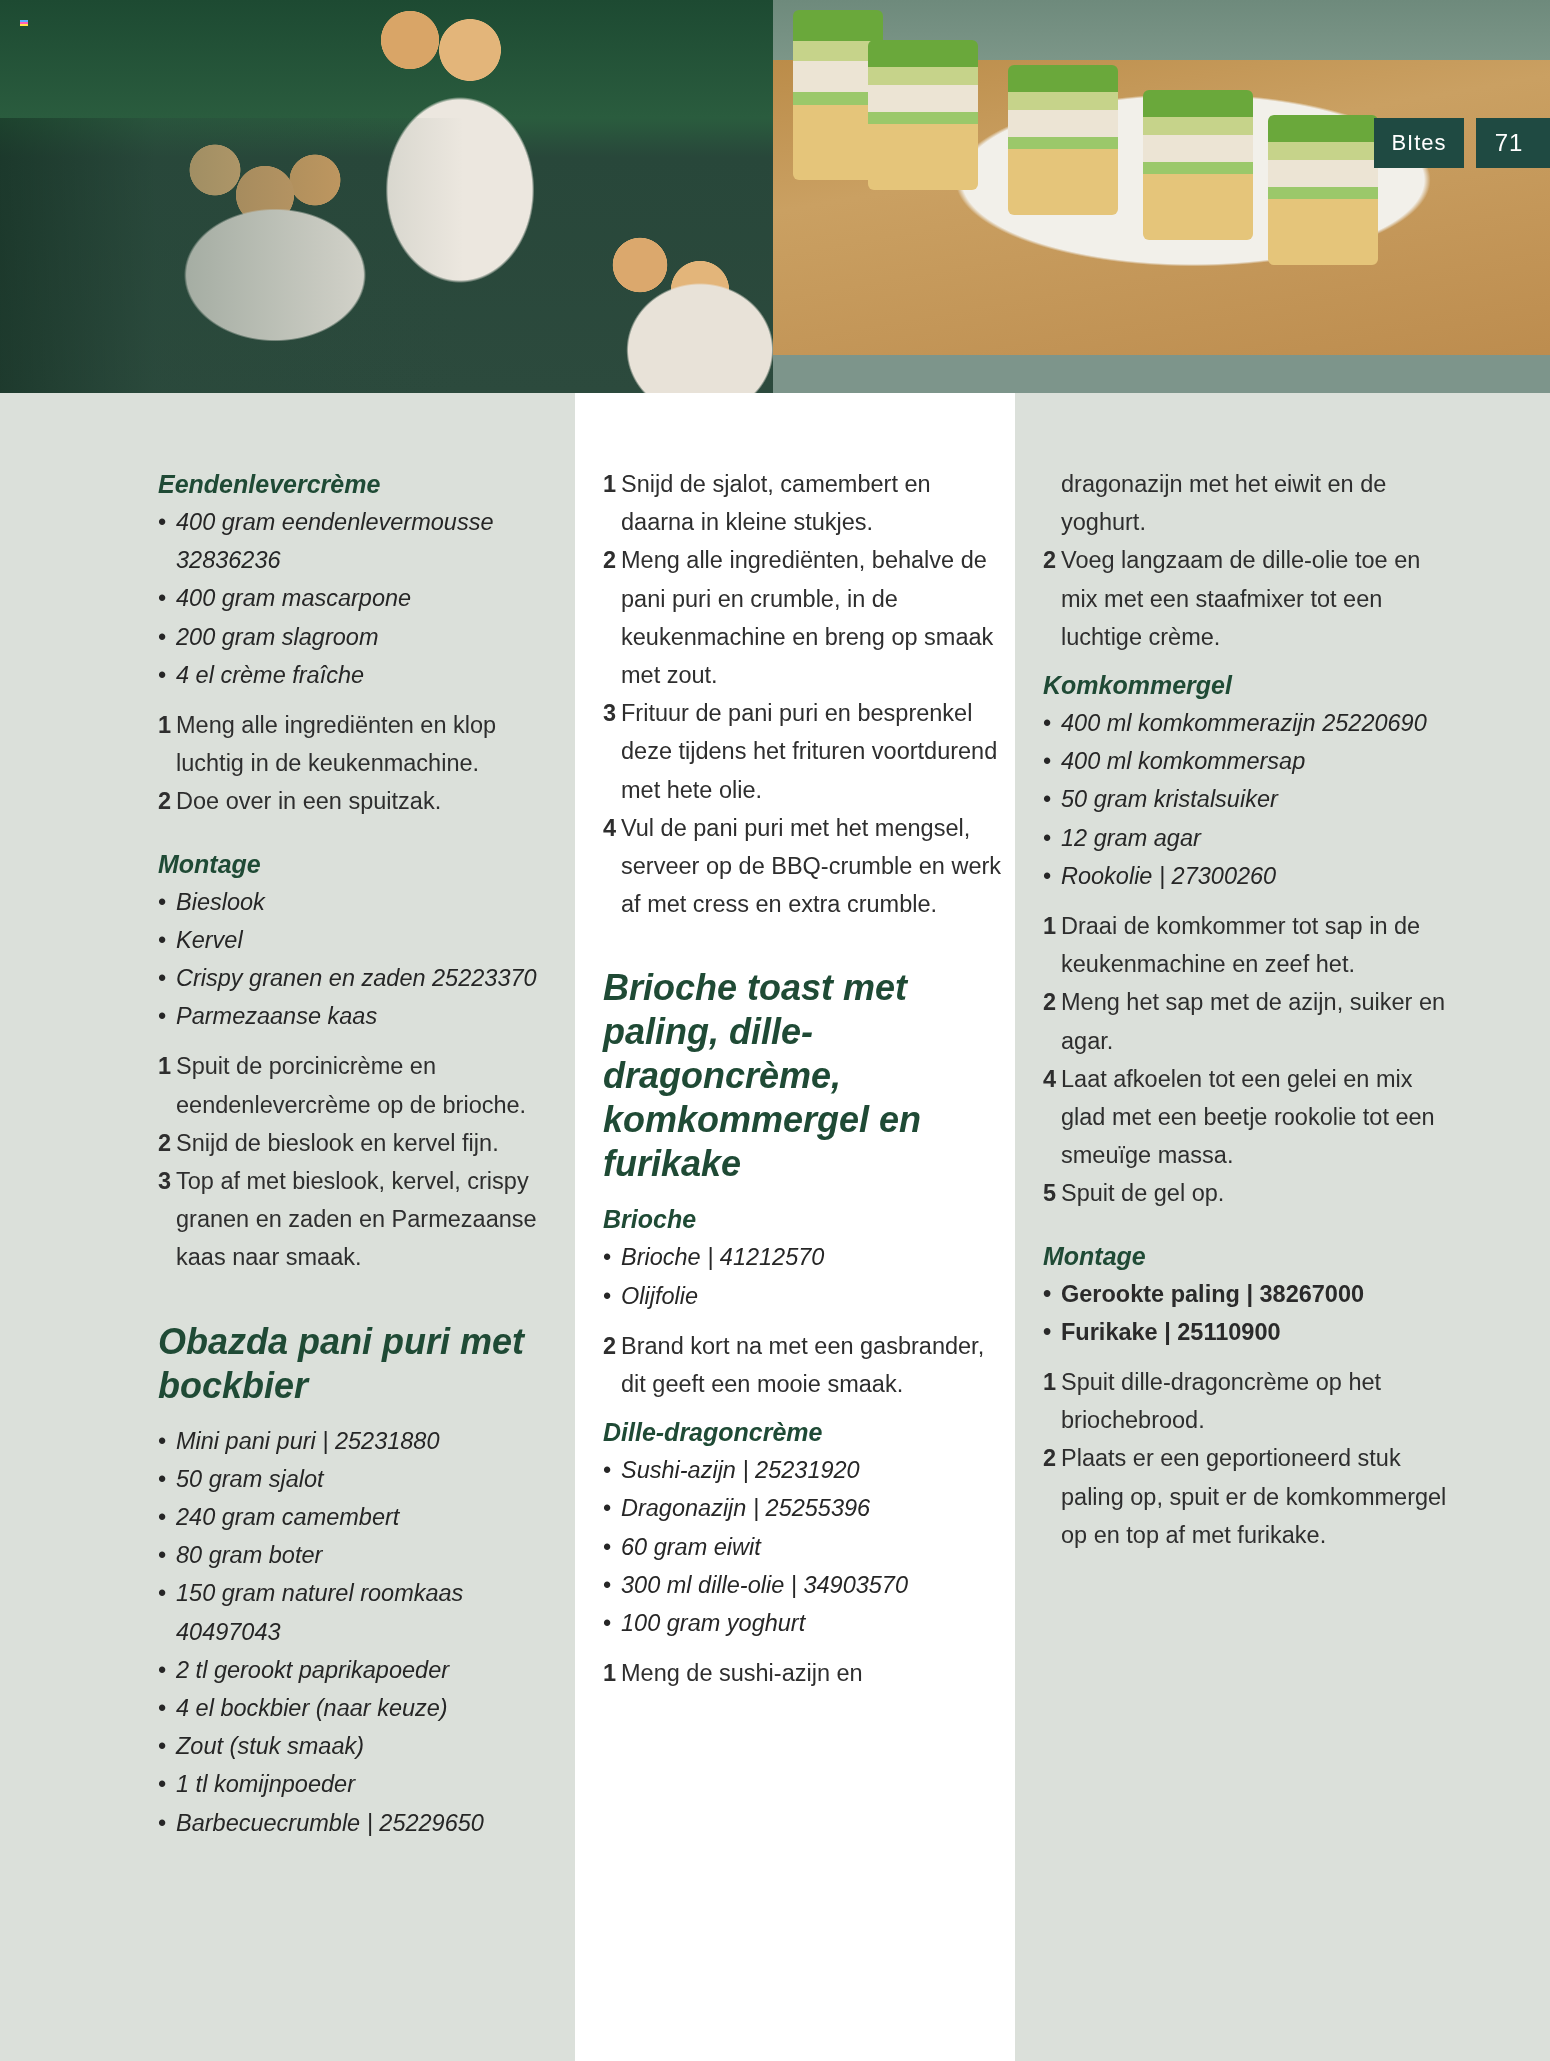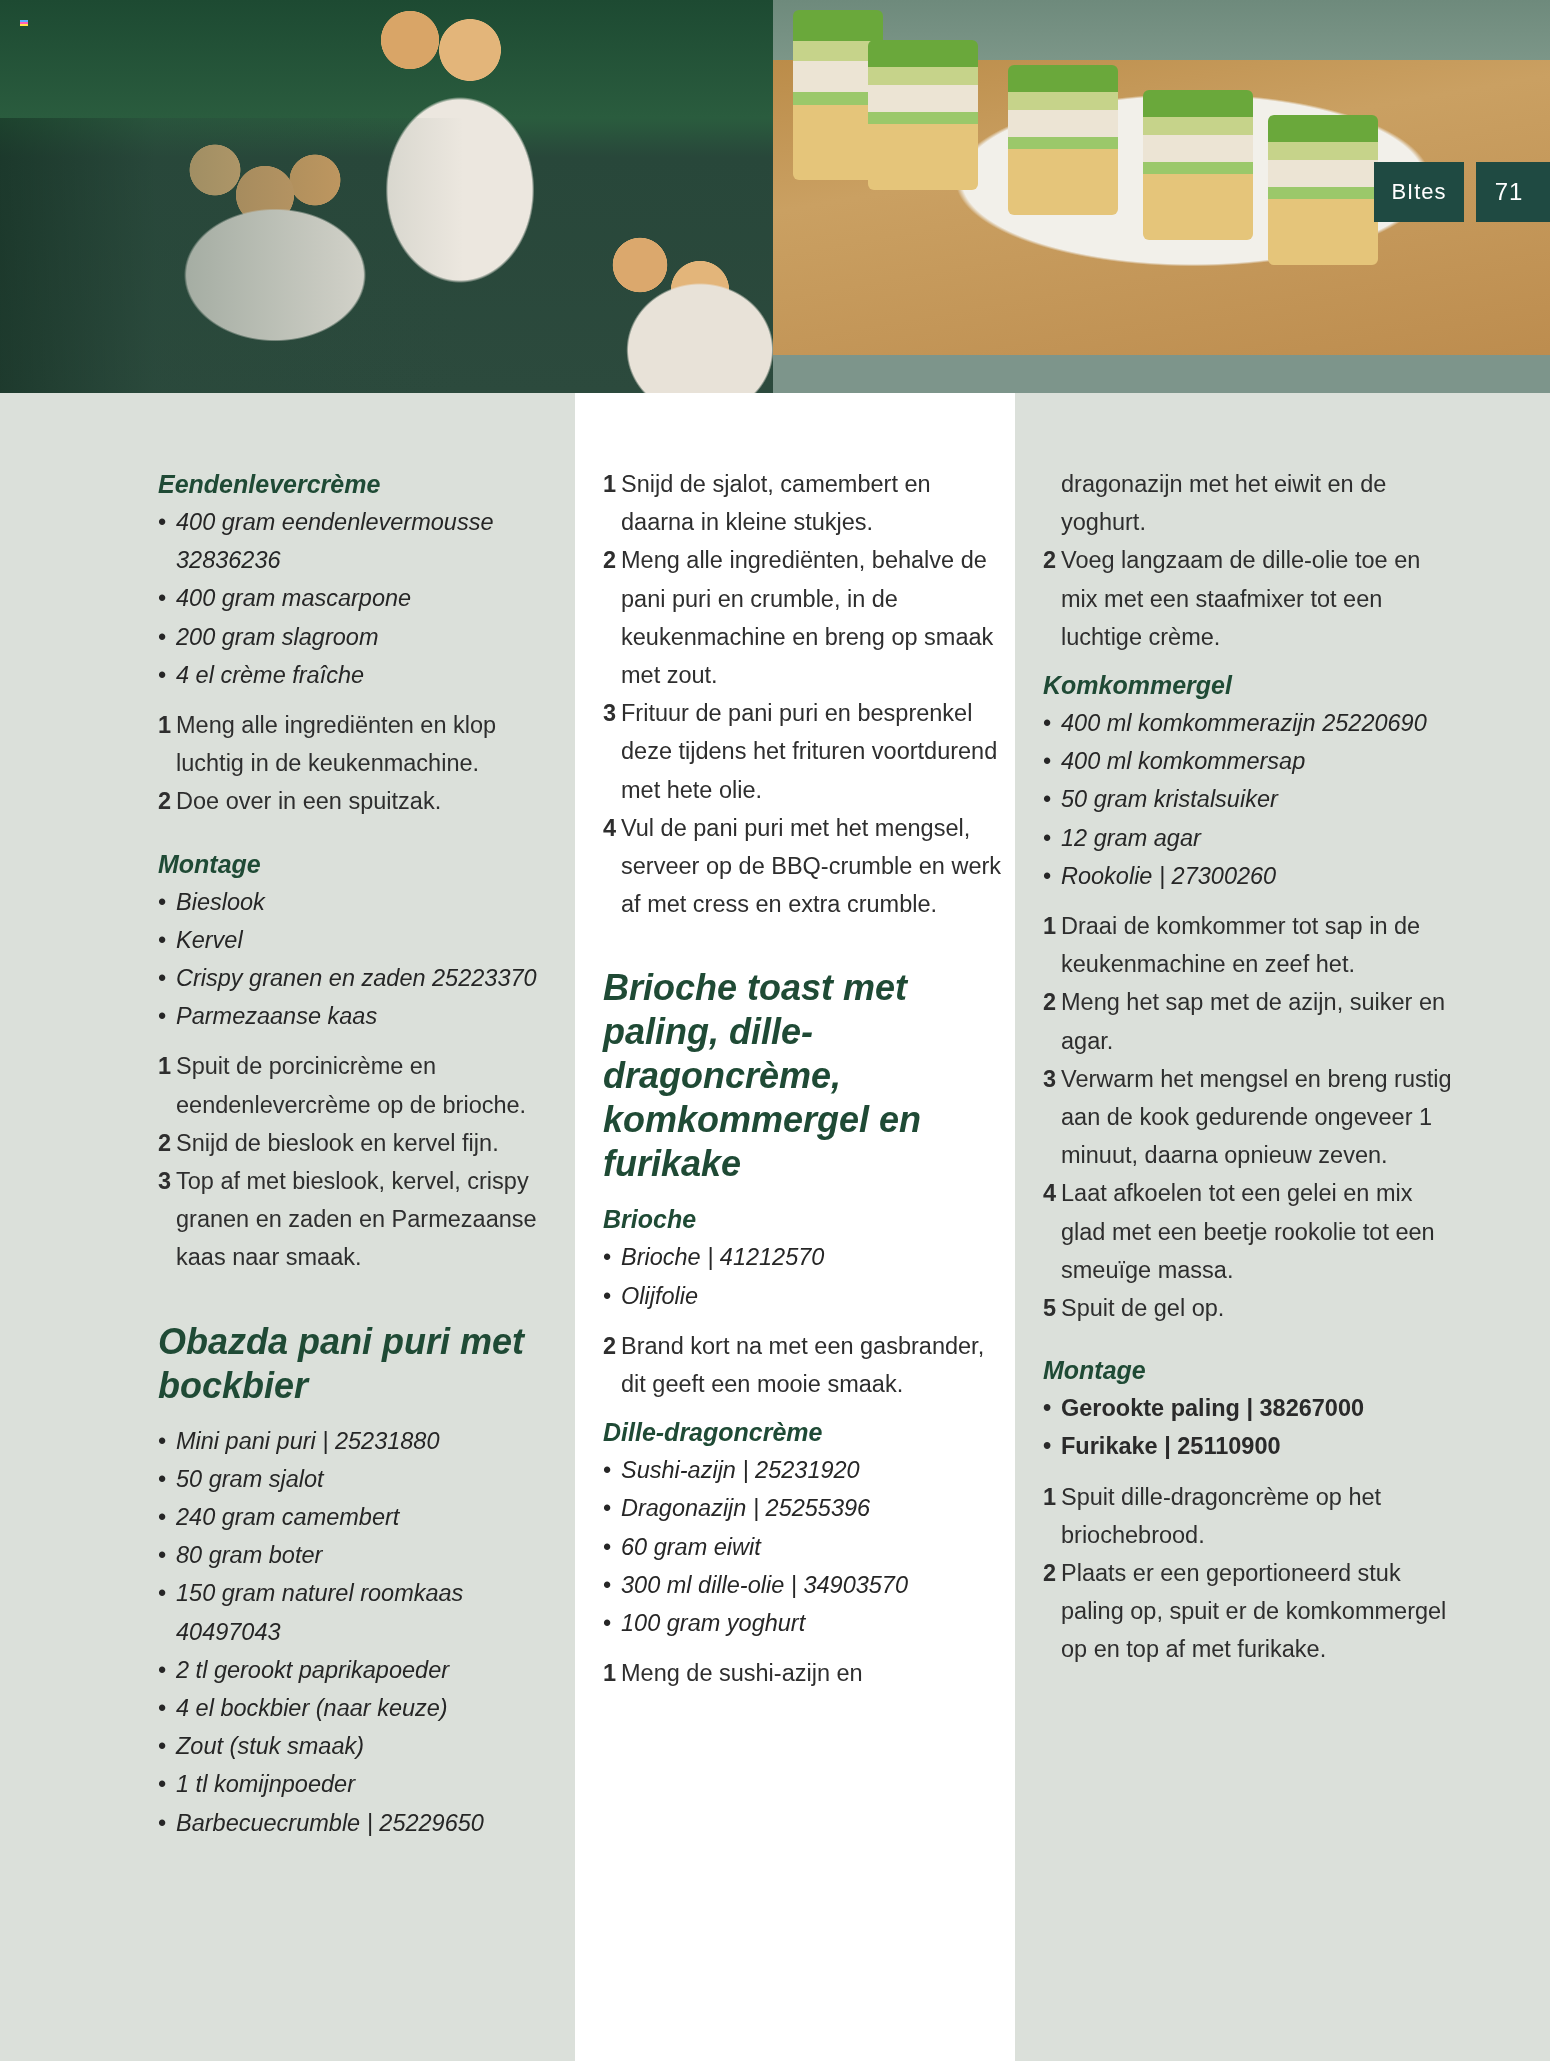--- a/index.html
+++ b/index.html
@@ -29,21 +29,21 @@
         linear-gradient(180deg, transparent 0 96%, rgba(0,0,0,0) 100%),
         radial-gradient(ellipse 330px 120px at 420px 180px, #f2f0ea 0 70%, transparent 72%),
         linear-gradient(170deg, #b5843f 0%, #caa062 40%, #bb8a4c 100%);
     }
     .photo-right .bg-top { position: absolute; left: 0; top: 0; width: 777px; height: 60px; background: linear-gradient(180deg,#6e8a7c,#7c9688); }
     .photo-right .bg-bottom { position: absolute; left: 0; top: 355px; width: 777px; height: 38px; background: #7d958b; }
     .toast { position: absolute; width: 110px; height: 150px; border-radius: 6px;
       background: linear-gradient(180deg, #6aa83b 0 18%, #c6d38a 18% 30%, #ece4d4 30% 48%, #9bc86a 48% 56%, #e5c57a 56% 100%); }
 
     .badges { position: absolute; top: 118px; right: 0; display: flex; gap: 12px; }
-    .badge { background: #1f4a42; color: #ffffff; height: 60px; display: flex; align-items: center; justify-content: center; font-size: 24px; letter-spacing: 1px; margin-top: 44px; }
+    .badge { background: #1f4a42; color: #ffffff; height: 50px; display: flex; align-items: center; justify-content: center; font-size: 24px; letter-spacing: 1px; }
     .badge-section { width: 90px; font-size: 22px; }
     .badge-page { width: 74px; padding-right: 8px; }
 
     .flag { position: absolute; left: 20px; top: 20px; width: 8px; height: 6px;
       background: linear-gradient(180deg, #5bb0ff 0 33%, #ff5fb7 33% 66%, #ffe14d 66% 100%); }
 
     .col { position: absolute; top: 393px; height: 1668px; }
     .col-left { left: 0; width: 575px; background: #dbe0da; }
     .col-mid { left: 575px; width: 440px; background: #ffffff; }
     .col-right { left: 1015px; width: 638px; background: #dbe0da; }
@@ -176,21 +176,20 @@
     <ul class="ingredients">
       <li>400 ml komkommerazijn 25220690</li>
       <li>400 ml komkommersap</li>
       <li>50 gram kristalsuiker</li>
       <li>12 gram agar</li>
       <li>Rookolie | 27300260</li>
     </ul>
     <ol class="steps">
       <li><span class="num">1</span><span>Draai de komkommer tot sap in de keukenmachine en zeef het.</span></li>
       <li><span class="num">2</span><span>Meng het sap met de azijn, suiker en agar.</span></li>
-      <li><span class="num">3</span><span>Verwarm het mengsel en breng rustig aan de kook gedurende ongeveer 1 minuut, daarna opnieuw zeven.</span></li>
       <li><span class="num">4</span><span>Laat afkoelen tot een gelei en mix glad met een beetje rookolie tot een smeuïge massa.</span></li>
       <li><span class="num">5</span><span>Spuit de gel op.</span></li>
     </ol>
 
     <div class="sub-heading">Montage</div>
     <ul class="ingredients upright">
       <li>Gerookte paling | 38267000</li>
       <li>Furikake | 25110900</li>
     </ul>
     <ol class="steps">

